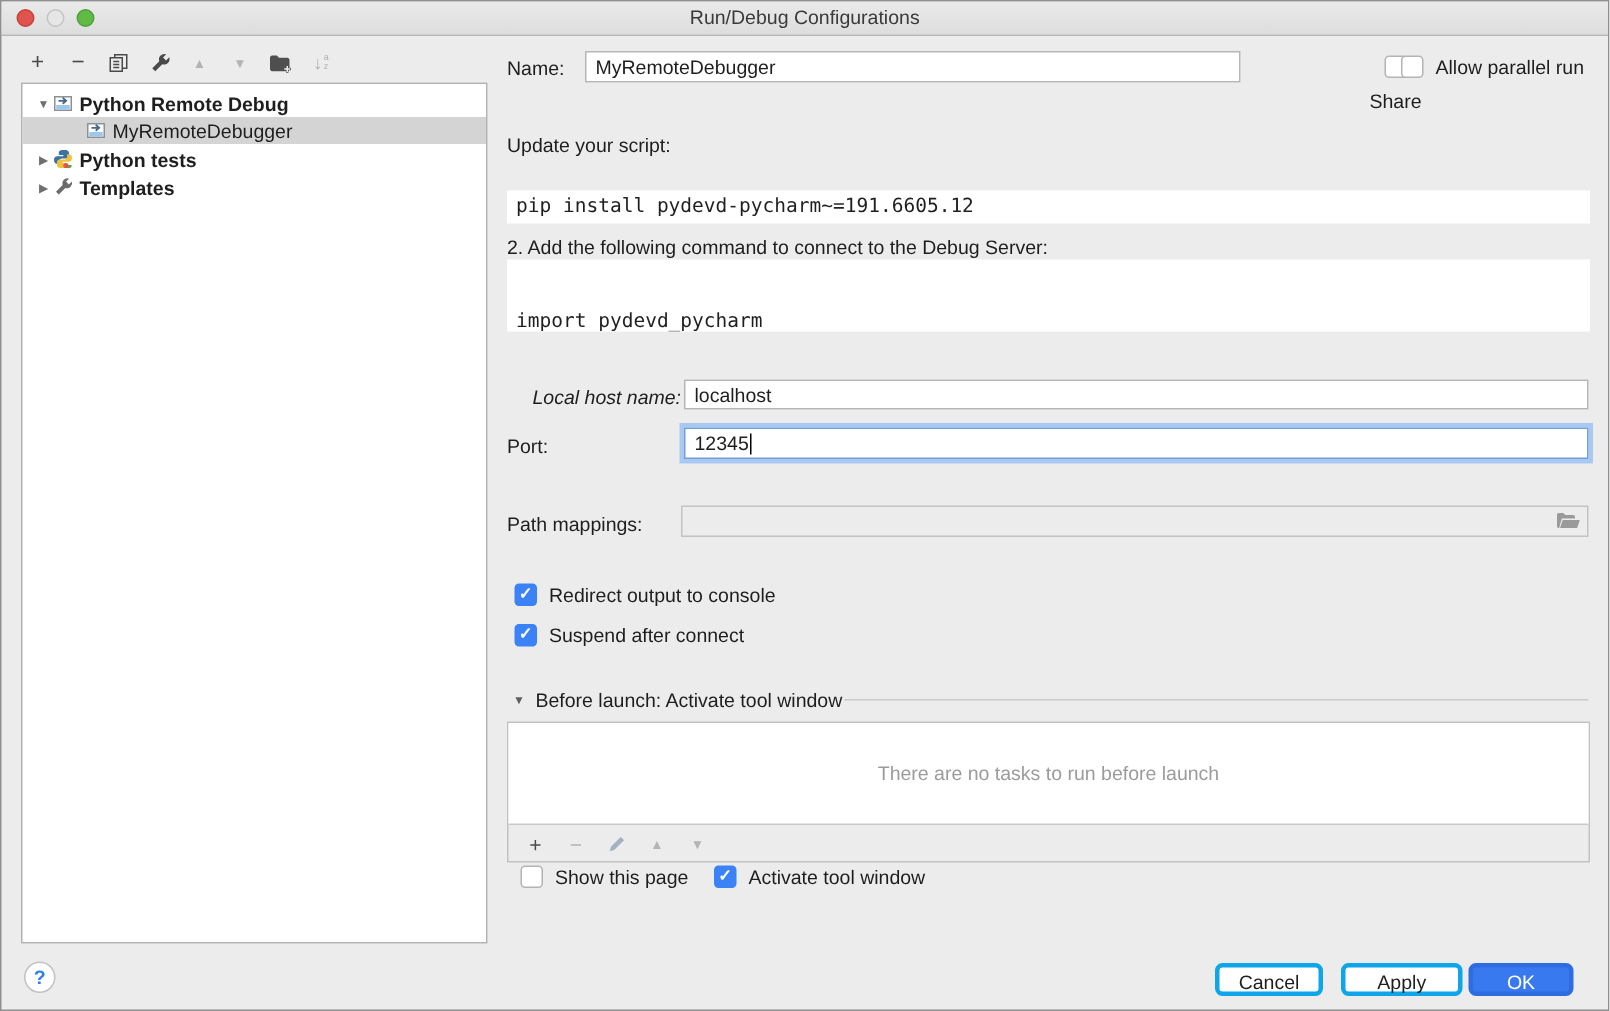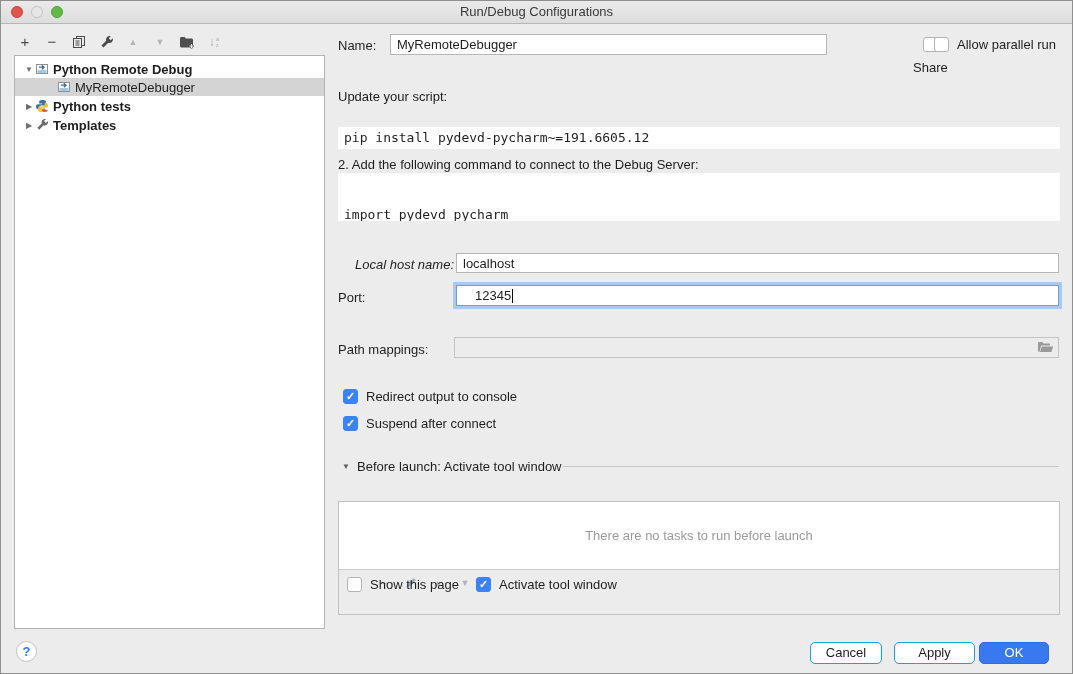--- a/index.html
+++ b/index.html
@@ -32,49 +32,49 @@
   .trow .tarrow{width:12px;text-align:center;font-size:8px;color:#6f6f6f;flex:none;}
   .trow .ticon{width:14px;height:14px;flex:none;margin-right:4px;}
   .trow .tlabel{white-space:nowrap;}
   .trow .bold{font-weight:bold;}
   
   .fld{position:absolute;background:#fff;border:1px solid #b6b6b6;box-sizing:border-box;
     font-family:"Liberation Sans",sans-serif;font-size:13px;color:#1e1e1e;padding:0 6px;outline:none;}
   .lbl{position:absolute;white-space:nowrap;}
   
   .portfld{position:absolute;background:#fff;border:1px solid #6f9ed8;box-sizing:border-box;
-    box-shadow:0 0 0 3px #a9c9f3;display:flex;align-items:center;padding:0 18px;}
+    box-shadow:0 0 0 3px #a9c9f3;display:flex;align-items:center;padding:0 6px;}
   .caret{display:inline-block;width:1px;height:14px;background:#000;margin-left:1px;}
   
   .pathfld{position:absolute;background:#ececec;border:1px solid #c3c3c3;box-sizing:border-box;
     display:flex;align-items:center;justify-content:flex-end;padding:0 4px;}
   
   .codeblock{position:absolute;left:337px;width:722px;background:#ffffff;
     font-family:"DejaVu Sans Mono",monospace;font-size:13px;color:#1f1f1f;
     box-sizing:border-box;padding:2px 6px;white-space:pre;overflow:hidden;}
   .codeblock div{line-height:20px;}
   
   .cbrow{position:absolute;display:flex;align-items:center;gap:8px;}
   .cb{width:15px;height:15px;border:1px solid #b3b3b3;border-radius:3px;background:#fff;
     box-sizing:border-box;flex:none;text-align:center;font-size:11px;line-height:13px;color:transparent;}
   .cb.checked{background:#3b82f7;border-color:#3b82f7;color:#fff;font-weight:bold;}
   
   .sep{position:absolute;height:1px;background:#c9c9c9;}
   .blarrow{position:absolute;font-size:8px;color:#5e5e5e;}
-  .tasks{position:absolute;left:337px;top:500px;width:722px;height:114px;
+  .tasks{position:absolute;left:337px;top:480px;width:722px;height:94px;
     border:1px solid #c2c2c2;box-sizing:border-box;background:#ececec;}
   .tasksempty{height:67px;background:#fff;border-bottom:1px solid #c9c9c9;
     display:flex;align-items:center;justify-content:center;color:#9b9b9b;}
   .taskbar{height:25px;display:flex;align-items:center;gap:11px;padding-left:10px;}
   .taskbar .tbi{font-size:14px;}
   
   .help{position:absolute;left:15px;top:640px;width:21px;height:21px;border-radius:50%;
     background:#fff;border:1px solid #c2c2c2;box-sizing:border-box;color:#2f7cf6;
     text-align:center;line-height:19px;font-weight:bold;font-size:13px;}
-  .btn{position:absolute;height:22px;border-radius:5px;background:#fff;border:1px solid #0ea5e9;
+  .btn{position:absolute;height:22px;border-radius:5px;background:#fff;border:3px solid #0ea5e9;
     box-sizing:border-box;font-size:13px;text-align:center;line-height:20px;color:#1e1e1e;}
   .btn.primary{background:#3879f0;border-color:#2f6ce0;color:#fff;}
   svg{display:block;}
 </style>
 </head>
 <body>
 
 <div class="window">
 
   <div class="titlebar">

